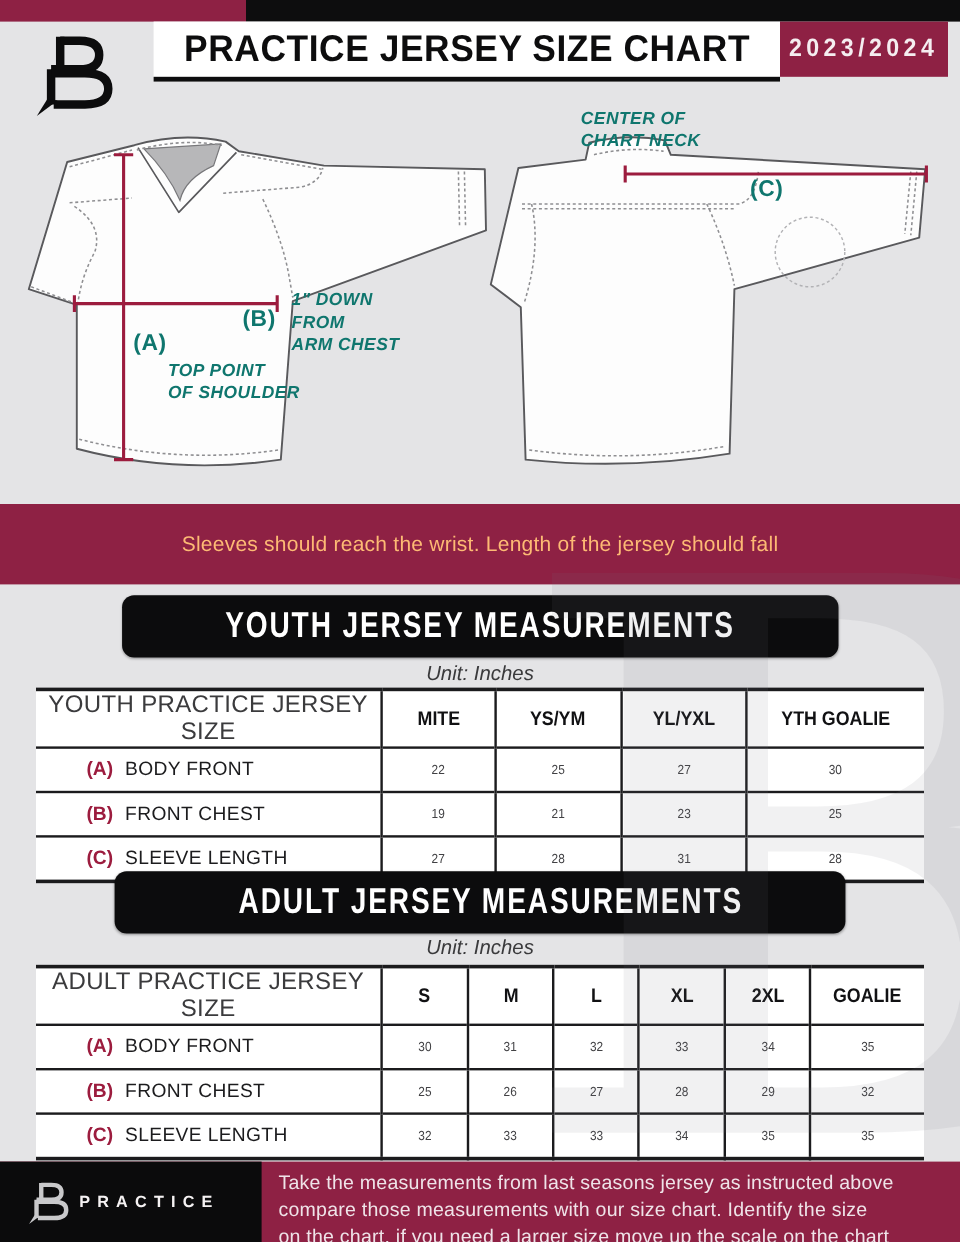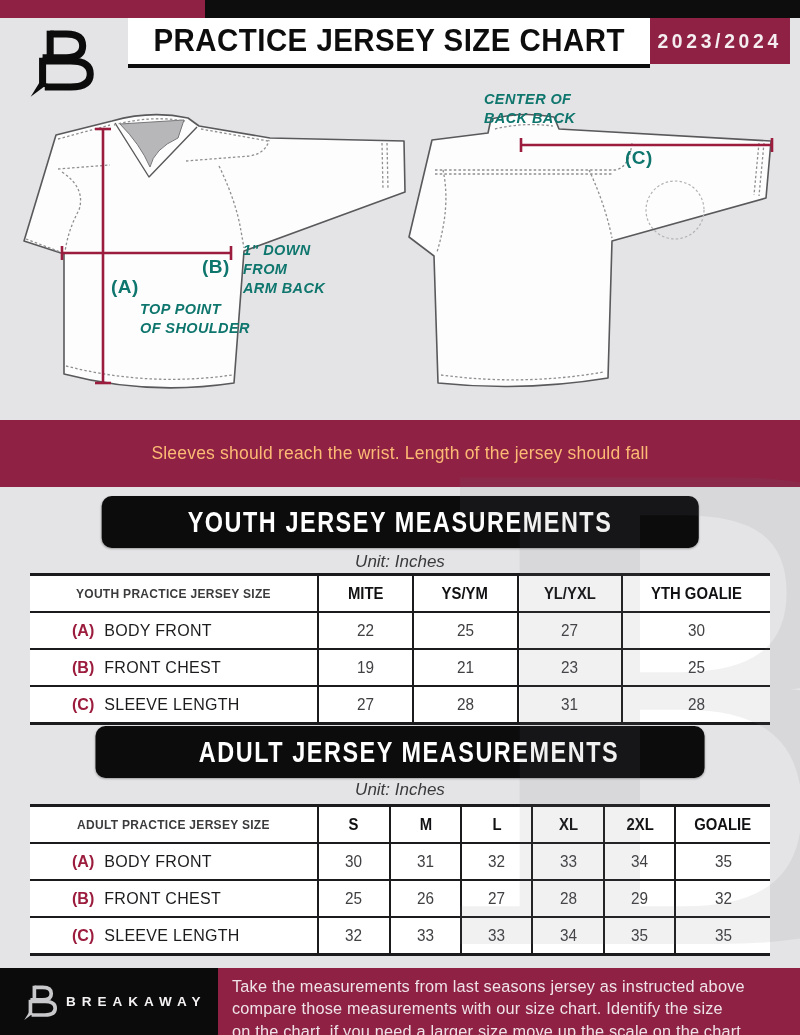--- a/index.html
+++ b/index.html
@@ -38,26 +38,26 @@
   
   .size-table{position:absolute;left:30px;width:740px;border-collapse:collapse;table-layout:fixed;
               background:#ffffff;z-index:1;}
   .size-table td,.size-table th{border-top:2px solid #1b1b1d;border-left:2px solid #1b1b1d;
               padding:0;vertical-align:middle;}
   .size-table td:first-child,.size-table th:first-child{border-left:none;}
   .size-table tr:first-child th{border-top:3px solid #1b1b1d;}
   .size-table{border-bottom:3px solid #1b1b1d;}
   .size-table th{height:35px;font-size:16.5px;font-weight:700;color:#111113;}
   .size-table th.size-col-head span,.size-table td.num span{display:inline-block;transform:scaleX(.9);}
-  .size-table th.row-head-col{font-weight:700;color:#3b3b3d;font-size:12px;letter-spacing:.3px;}
+  .size-table th.row-head-col{font-weight:400;color:#3b3b3d;font-size:20px;letter-spacing:.3px;}
   .size-table td{height:35px;}
   .size-table td.label-cell{text-align:left;padding-left:42px;font-size:16px;color:#1c1c1e;}
   .size-table td.label-cell .key{color:#9c1c3e;font-weight:800;margin-right:10px;}
   .size-table td.label-cell .lbl{font-weight:500;letter-spacing:.3px;}
-  .size-table td.num{text-align:center;font-size:17px;color:#414144;}
+  .size-table td.num{text-align:center;font-size:11px;color:#414144;}
   
   .watermark{position:absolute;left:430px;top:470px;font-size:640px;line-height:.78;font-weight:700;
              color:rgba(120,120,126,.10);z-index:3;pointer-events:none;font-family:"DejaVu Serif",serif;}
   
   .footer{position:absolute;left:0;top:968px;width:800px;height:67px;background:#8e2144;z-index:6;}
   .footer-black{position:absolute;left:0;top:0;width:218px;height:67px;background:#0b0b0c;
                 display:flex;align-items:center;}
   .footer-brand{color:#f5f2f3;font-size:13.5px;font-weight:700;letter-spacing:6px;margin-left:8px;}
   .footer-text{position:absolute;left:232px;top:7px;width:560px;color:#efe3e8;
                font-size:16.3px;line-height:22.4px;letter-spacing:.2px;}
@@ -132,29 +132,29 @@
     <circle cx="272" cy="104" r="29" fill="none" stroke="#b2b2b5" stroke-width="1.2" stroke-dasharray="2.5 2.2"></circle>
     <g stroke="#9c1c3e" stroke-width="2.6">
       <path d="M118,39 H369"></path>
         <path d="M118,32 V46"></path>
         <path d="M369,32 V46"></path>
     </g>
   </svg>
 
   <div class="anno cap" style="left:484px;top:90px;">
     <div>CENTER OF</div>
-    <div>BACK BACK</div>
+    <div>CHART NECK</div>
   </div>
   <div class="anno key" style="left:625px;top:147px;">(C)</div>
 
   <div class="anno key" style="left:202px;top:256px;">(B)</div>
   <div class="anno cap" style="left:243px;top:241px;">
     <div>1" DOWN</div>
     <div>FROM</div>
-    <div>ARM BACK</div>
+    <div>ARM CHEST</div>
   </div>
 
   <div class="anno key" style="left:111px;top:276px;">(A)</div>
   <div class="anno cap" style="left:117px;top:300px;margin-left:23px;">
     <div>TOP POINT</div>
     <div>OF SHOULDER</div>
   </div>
 
   <div class="note-banner">
     <div>Sleeves should reach the wrist. Length of the jersey should fall</div>
@@ -268,21 +268,21 @@
         <svg width="36" height="41" viewBox="0 0 64 72">
           <g fill="none" stroke="#c9c9cb" stroke-width="6.5">
             <path d="M22,8 V34"></path>
             <path d="M22,11 H37 Q52,11 52,22 Q52,33 37,33 H15"></path>
             <path d="M15,33 V60"></path>
             <path d="M15,36 H41 Q59,36 59,48 Q59,60 41,60 H17"></path>
           </g>
           <path d="M20,57 L4,69 L12,56 Z" fill="#c9c9cb"></path>
         </svg>
       </span>
-      <span class="footer-brand">BREAKAWAY</span>
+      <span class="footer-brand">PRACTICE</span>
     </div>
     <div class="footer-text">
       <div>Take the measurements from last seasons jersey as instructed above</div>
       <div>compare those measurements  with our size chart. Identify the size</div>
       <div>on the chart, if you need a larger size move up the scale on the chart</div>
     </div>
   </div>
 
 </div>
 

